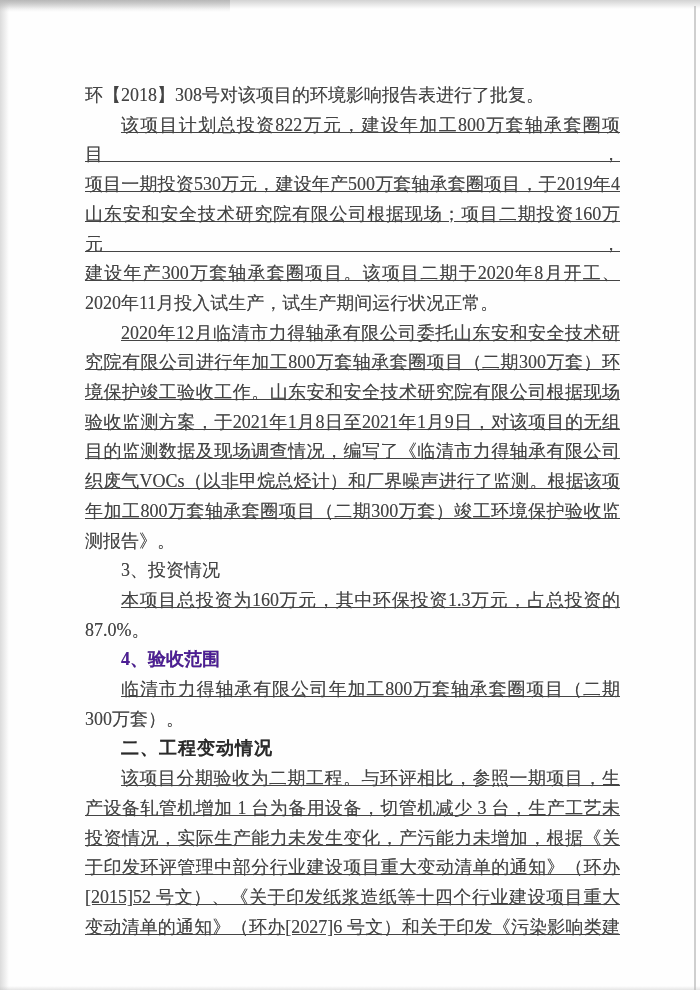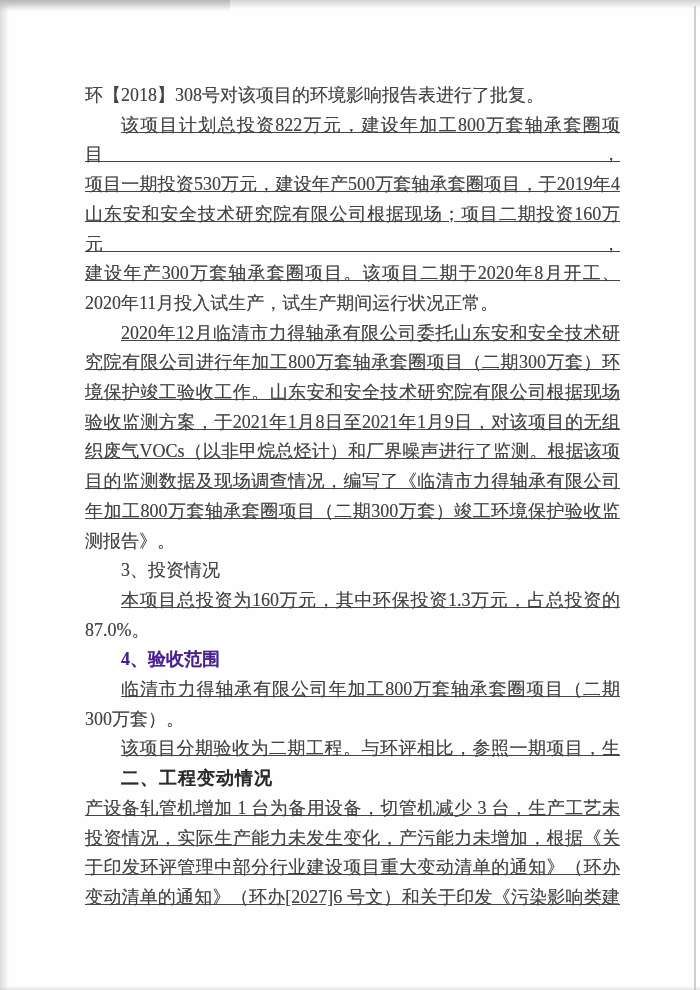--- a/index.html
+++ b/index.html
@@ -98,30 +98,31 @@
       <div class="line">环【2018】308号对该项目的环境影响报告表进行了批复。</div>
       <div class="line indent justify">该项目计划总投资822万元，建设年加工800万套轴承套圈项目，</div>
       <div class="line justify">项目一期投资530万元，建设年产500万套轴承套圈项目，于2019年4</div>
       <div class="line justify">山东安和安全技术研究院有限公司根据现场；项目二期投资160万元，</div>
       <div class="line justify">建设年产300万套轴承套圈项目。该项目二期于2020年8月开工、</div>
       <div class="line">2020年11月投入试生产，试生产期间运行状况正常。</div>
       <div class="line indent justify">2020年12月临清市力得轴承有限公司委托山东安和安全技术研</div>
       <div class="line justify">究院有限公司进行年加工800万套轴承套圈项目（二期300万套）环</div>
       <div class="line justify">境保护竣工验收工作。山东安和安全技术研究院有限公司根据现场</div>
       <div class="line justify">验收监测方案，于2021年1月8日至2021年1月9日，对该项目的无组</div>
+      <div class="line justify">目的监测数据及现场调查情况，编写了《临清市力得轴承有限公司</div>
       <div class="line justify">织废气VOCs（以非甲烷总烃计）和厂界噪声进行了监测。根据该项</div>
-      <div class="line justify">目的监测数据及现场调查情况，编写了《临清市力得轴承有限公司</div>
       <div class="line justify">年加工800万套轴承套圈项目（二期300万套）竣工环境保护验收监</div>
       <div class="line">测报告》。</div>
       <div class="line indent">3、投资情况</div>
       <div class="line indent justify">本项目总投资为160万元，其中环保投资1.3万元，占总投资的</div>
       <div class="line">87.0%。</div>
       <div class="line indent bold">4、验收范围</div>
       <div class="line indent justify">临清市力得轴承有限公司年加工800万套轴承套圈项目（二期</div>
       <div class="line">300万套）。</div>
+      <div class="line indent bold heiti">二、工程变动情况</div>
       <div class="line indent justify">该项目分期验收为二期工程。与环评相比，参照一期项目，生</div>
-      <div class="line indent bold heiti">二、工程变动情况</div>
       <div class="line justify">产设备轧管机增加 1 台为备用设备，切管机减少 3 台，生产工艺未</div>
       <div class="line justify">投资情况，实际生产能力未发生变化，产污能力未增加，根据《关</div>
       <div class="line justify">于印发环评管理中部分行业建设项目重大变动清单的通知》（环办</div>
+      <div class="line justify">[2015]52 号文）、《关于印发纸浆造纸等十四个行业建设项目重大</div>
       <div class="line justify">变动清单的通知》（环办[2027]6 号文）和关于印发《污染影响类建</div>
     </div>
 </div>
 
 </body></html>

